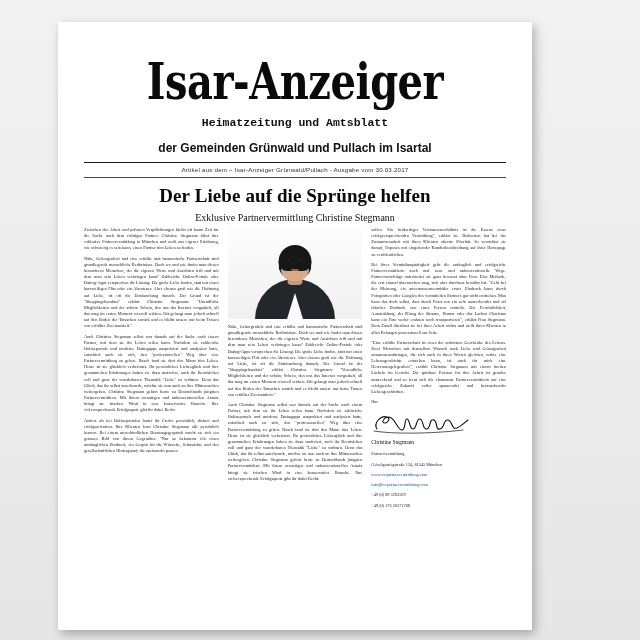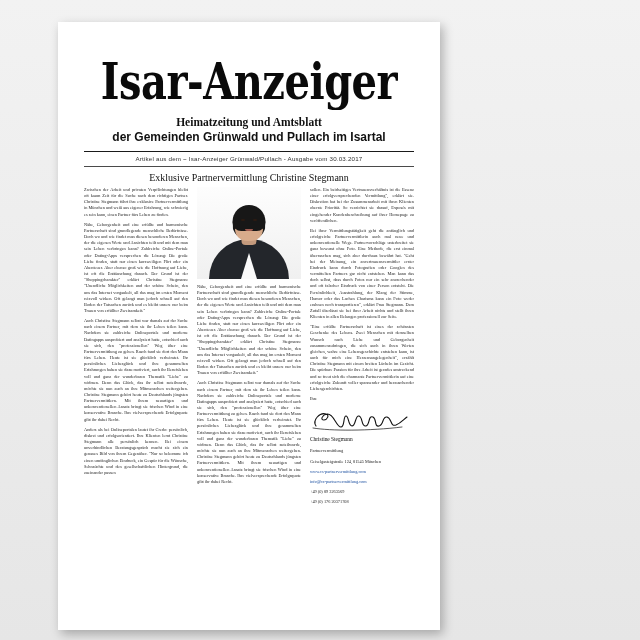--- a/index.html
+++ b/index.html
@@ -14,21 +14,21 @@
     position: relative;
     width: 640px;
     height: 640px;
     background: linear-gradient(180deg,#f2f2f2 0%, #e6e6e6 100%);
     overflow: hidden;
   }
   .paper {
     position: absolute;
     left: 58px;
     top: 22px;
-    width: 382px;
+    width: 474px;
     height: 608px;
     background: #ffffff;
     box-shadow: 3px 4px 10px rgba(0,0,0,0.28);
   }
   .inner {
     position: absolute;
     left: 26px;
     right: 26px;
     top: 28px;
     bottom: 18px;
@@ -44,33 +44,33 @@
     line-height: 1;
     color: #0a0a0a;
     margin-top: 6px;
     transform: scaleY(1.25);
     transform-origin: center top;
     font-style: normal;
   }
   .masthead-wrap { height: 58px; }
   .subtitle1 {
     text-align: center;
-    font-family: Liberation Serif, serif;
+    font-family: Liberation Mono, monospace;
     font-weight: bold;
     font-size: 11.5px;
     color: #111;
     margin-top: 2px;
   }
   .subtitle2 {
     text-align: center;
     font-family: "Liberation Sans", sans-serif;
     font-weight: bold;
     font-size: 12px;
     color: #111;
-    margin-top: 2px;
+    margin-top: 12px;
   }
   .rule {
     border: 0;
     border-top: 1px solid #1a1a1a;
     margin: 7px 0 0 0;
   }
   .rule-thin {
     border: 0;
     border-top: 0.7px solid #4a4a4a;
     margin: 4px 0 0 0;
@@ -253,20 +253,21 @@
 
       <div class="masthead-wrap">
         <div class="masthead">Isar-Anzeiger</div>
       </div>
       <div class="subtitle1">Heimatzeitung und Amtsblatt</div>
       <div class="subtitle2">der Gemeinden Grünwald und Pullach im Isartal</div>
       <hr class="rule">
       <div class="source-line">Artikel aus dem ~ Isar-Anzeiger Grünwald/Pullach - Ausgabe vom 30.03.2017</div>
       <hr class="rule-thin">
 
+      <div class="headline">Der Liebe auf die Sprünge helfen</div>
       <div class="subhead">Exklusive Partnervermittlung Christine Stegmann</div>
 
       <div class="cols">
 
         <div class="col">
           <p>Zwischen der Arbeit und privaten Verpflichtungen bleibt oft kaum Zeit für die Suche nach dem richtigen Partner. Christine Stegmann führt ihre exklusive Partnervermittlung in München und weiß aus eigener Erfahrung, wie schwierig es sein kann, einen Partner fürs Leben zu finden.</p>
           <p>Nähe, Geborgenheit und eine erfüllte und harmonische Partnerschaft sind grundlegende menschliche Bedürfnisse. Doch wo und wie findet man diesen besonderen Menschen, der die eigenen Werte und Ansichten teilt und mit dem man sein Leben verbringen kann? Zahlreiche Online-Portale oder Dating-Apps versprechen die Lösung: Die große Liebe finden, statt nur einen kurzweiligen Flirt oder ein Abenteuer. Aber ebenso groß wie die Hoffnung auf Liebe, ist oft die Enttäuschung danach. Der Grund ist der "Shoppingcharakter" erklärt Christine Stegmann: "Unendliche Möglichkeiten und der schöne Schein, den uns das Internet vorgaukelt, all das mag im ersten Moment reizvoll wirken. Oft gelangt man jedoch schnell auf den Boden der Tatsachen zurück und es bleibt unsere nur beim Trauen von erfüllter Zweisamkeit."</p>
           <p>Auch Christine Stegmann selbst war damals auf der Suche nach einem Partner, mit dem sie ihr Leben teilen kann. Nachdem sie zahlreiche Onlineportale und moderne Datingapps ausprobiert und analysiert hatte, entschied auch sie sich, den "professionellen" Weg über eine Partnervermittlung zu gehen. Rasch fand sie dort den Mann fürs Leben. Heute ist sie glücklich verheiratet. Ihr persönliches Liebesglück und ihre gesammelten Erfahrungen haben sie dazu motiviert, auch ihr Berufsleben voll und ganz der wunderbaren Thematik "Liebe" zu widmen. Denn das Glück, das ihr selbst zuteilwurde, möchte sie nun auch an ihre Mitmenschen weitergeben. Christine Stegmann gehört heute zu Deutschlands jüngsten Partnervermittlern. Mit ihrem neuartigen und unkonventionellen Ansatz bringt sie frischen Wind in eine konservative Branche. Ihre vielversprechende Erfolgsquote gibt ihr dabei Recht.</p>
           <p>Anders als bei Onlineportalen lautet ihr Credo: persönlich, diskret und erfolgsorientiert. Ihre Klienten lernt Christine Stegmann alle persönlich kennen. Bei einem unverbindlichen Beratungsgespräch macht sie sich ein genaues Bild von ihrem Gegenüber. "Nur so bekomme ich einen umfänglichen Eindruck, ein Gespür für die Wünsche, Sehnsüchte und den gesellschaftlichen Hintergrund, die zueinander passen</p>
         </div>

